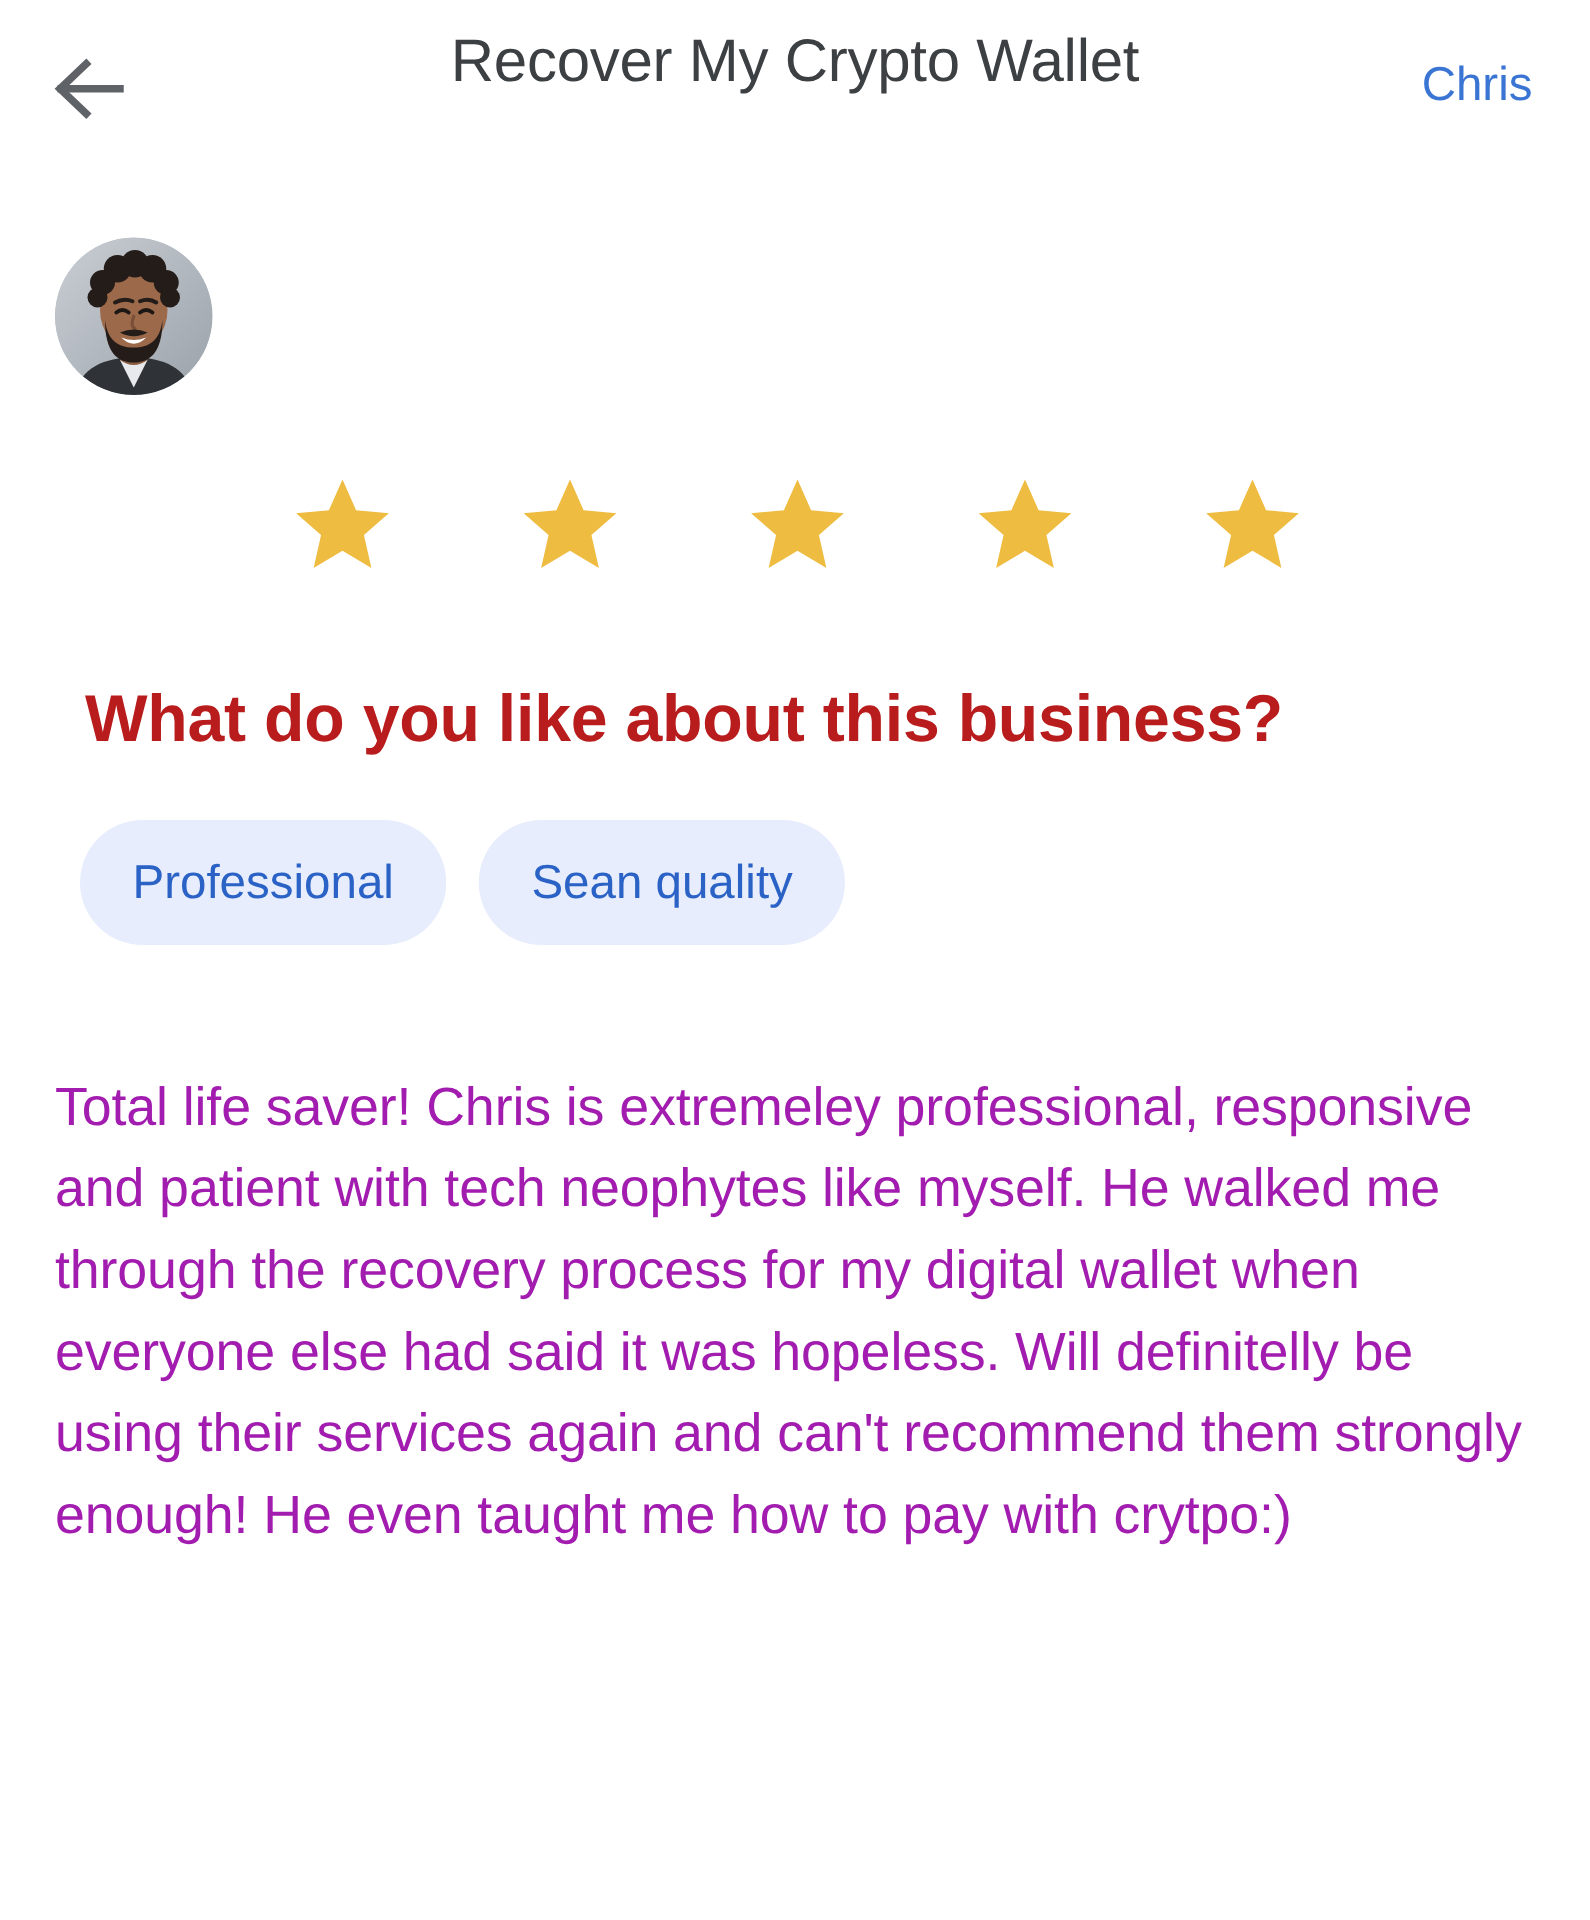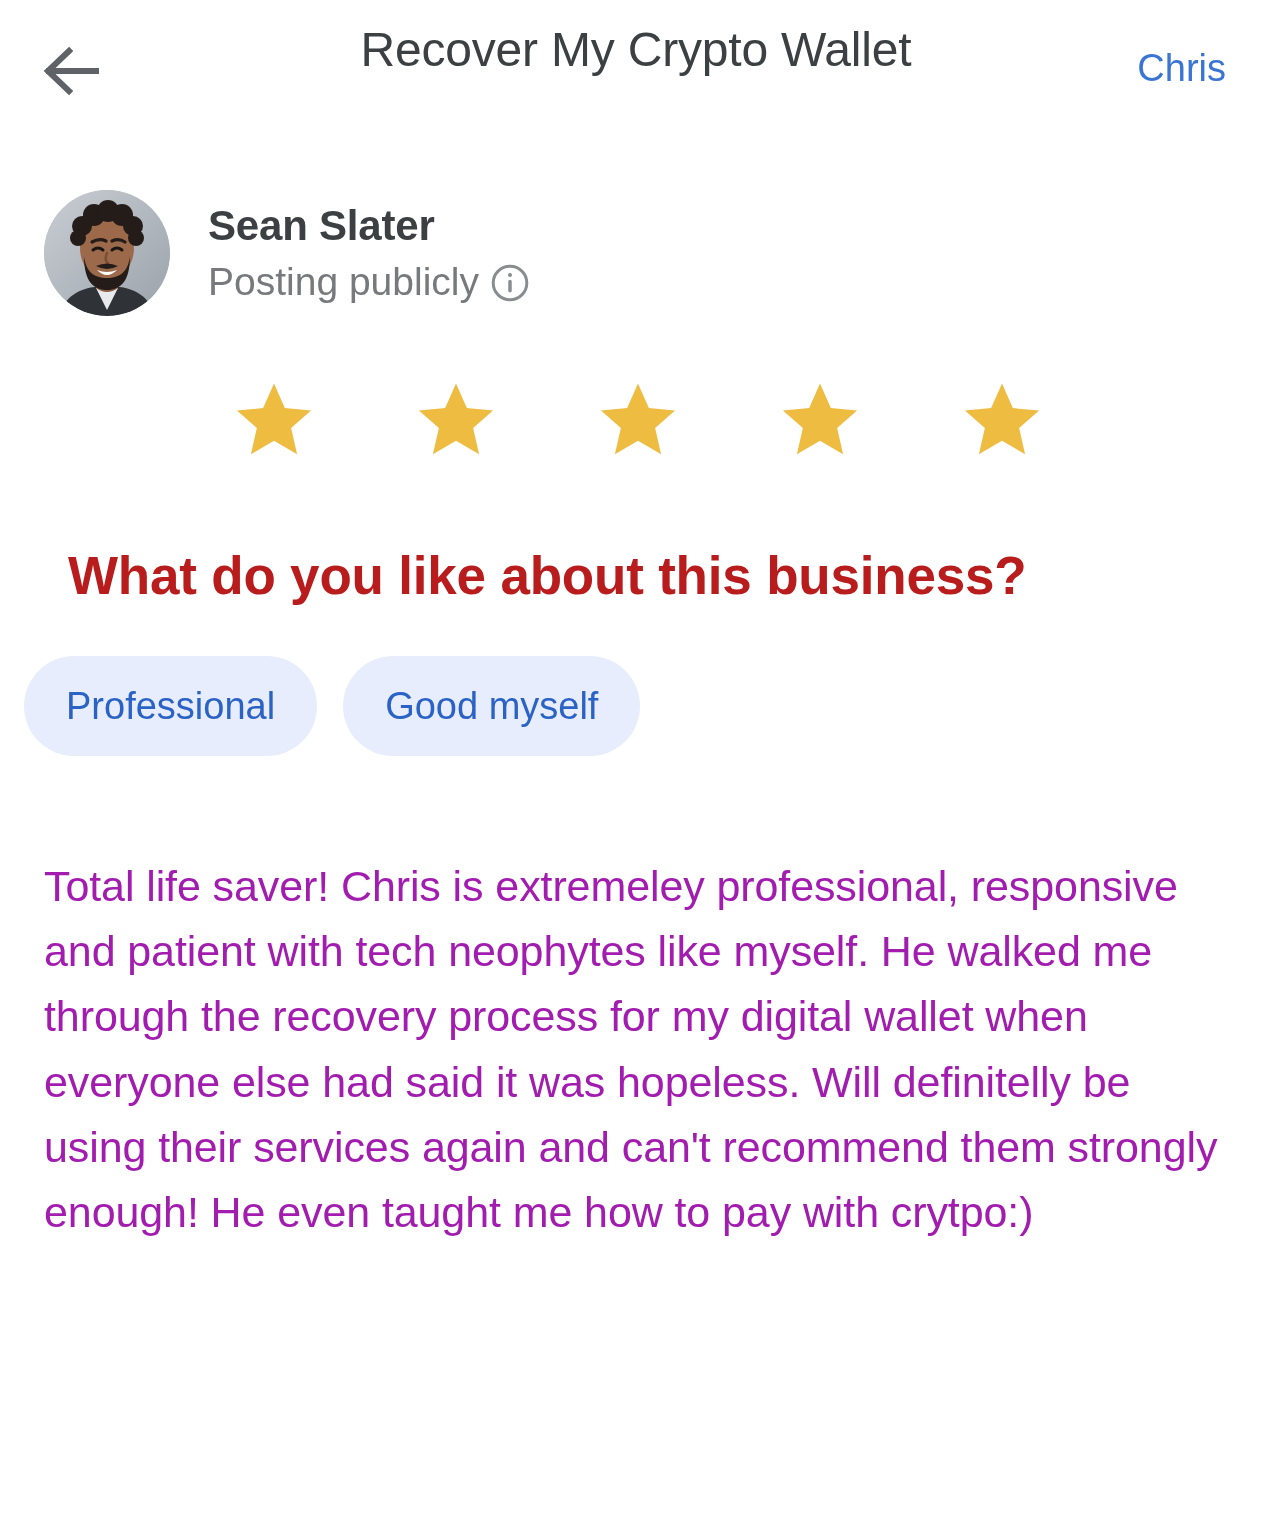--- a/index.html
+++ b/index.html
@@ -147,21 +147,21 @@
     font-size: 53px;
     font-weight: 700;
     color: #b91c1c;
     letter-spacing: -0.2px;
     line-height: 1.2;
   }
 
   
   .chips {
     margin-top: 48px;
-    padding: 0 24px;
+    padding: 0 64px;
     display: flex;
     flex-wrap: wrap;
     gap: 24px 26px;
     max-width: 1010px;
   }
   .chip {
     background: #e7edfc;
     color: #2a62c6;
     border: none;
     border-radius: 999px;
@@ -252,33 +252,20 @@
 
         <path d="M40 66 C40 92 50 100 63 100 C76 100 86 92 86 66 C84 82 76 88 63 88 C50 88 42 82 40 66 Z" fill="#241c18"></path>
 
         <path d="M52 76 q11 -5 22 0 q-11 6 -22 0 Z" fill="#241c18"></path>
 
         <path d="M53 80 q10 10 20 0 q-10 4 -20 0 Z" fill="#ffffff"></path>
       </g>
     </svg>
   </div>
 
-  <div class="author-meta">
-    <div class="author-name">Sean Slater</div>
-    <div class="author-sub">
-      <span>Posting publicly</span>
-      <span class="info-icon">
-        <svg width="42" height="42" viewBox="0 0 24 24" fill="none">
-          <circle cx="12" cy="12" r="9.6" stroke="#8a8d90" stroke-width="1.7"></circle>
-          <circle cx="12" cy="7.4" r="1.15" fill="#8a8d90"></circle>
-          <rect x="11" y="10.2" width="2" height="7.2" rx="1" fill="#8a8d90"></rect>
-        </svg>
-      </span>
-    </div>
-  </div>
 </div>
 
 <div class="stars">
 
   <button class="star">
     <svg viewBox="0 0 24 24">
         <path d="M12 1.6 L15.1 8.6 L22.6 9.3 L16.9 14.3 L18.6 21.8 L12 17.9 L5.4 21.8 L7.1 14.3 L1.4 9.3 L8.9 8.6 Z" fill="#efbc42"></path>
       </svg>
   </button>
 
@@ -304,16 +291,16 @@
     <svg viewBox="0 0 24 24">
         <path d="M12 1.6 L15.1 8.6 L22.6 9.3 L16.9 14.3 L18.6 21.8 L12 17.9 L5.4 21.8 L7.1 14.3 L1.4 9.3 L8.9 8.6 Z" fill="#efbc42"></path>
       </svg>
   </button>
 </div>
 
 <div class="question">What do you like about this business?</div>
 
 <div class="chips">
   <button class="chip">Professional</button>
-  <button class="chip">Good myself</button>
+  <button class="chip">Sean quality</button>
 </div>
 
 <div class="review-text">Total life saver! Chris is extremeley professional, responsive and patient with tech neophytes like myself. He walked me through the recovery process for my digital wallet when everyone else had said it was hopeless. Will definitelly be using their services again and can't recommend them strongly enough! He even taught me how to pay with crytpo:)</div>
 
 </body></html>

